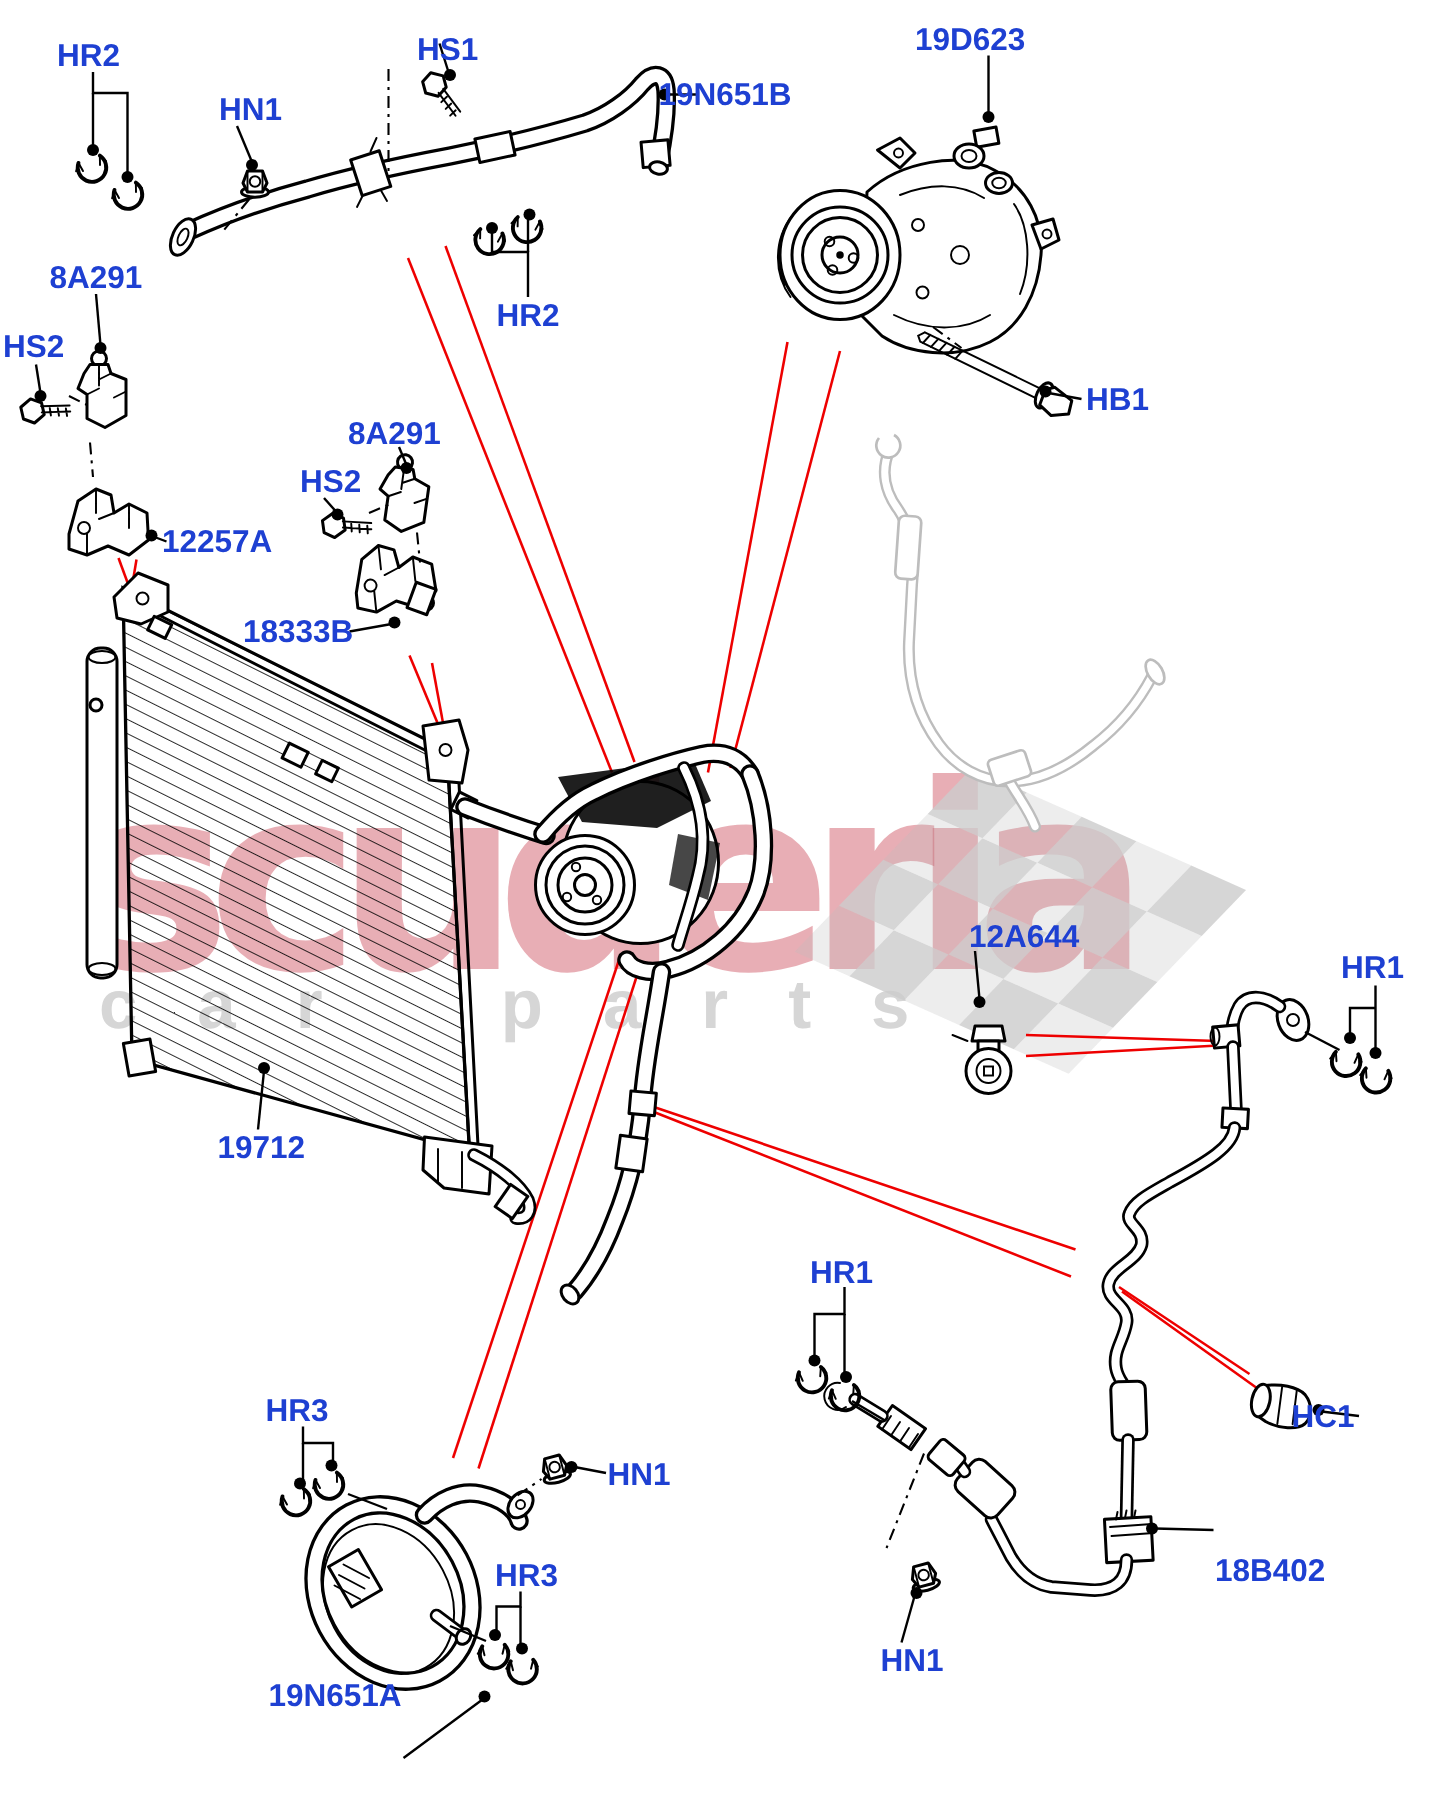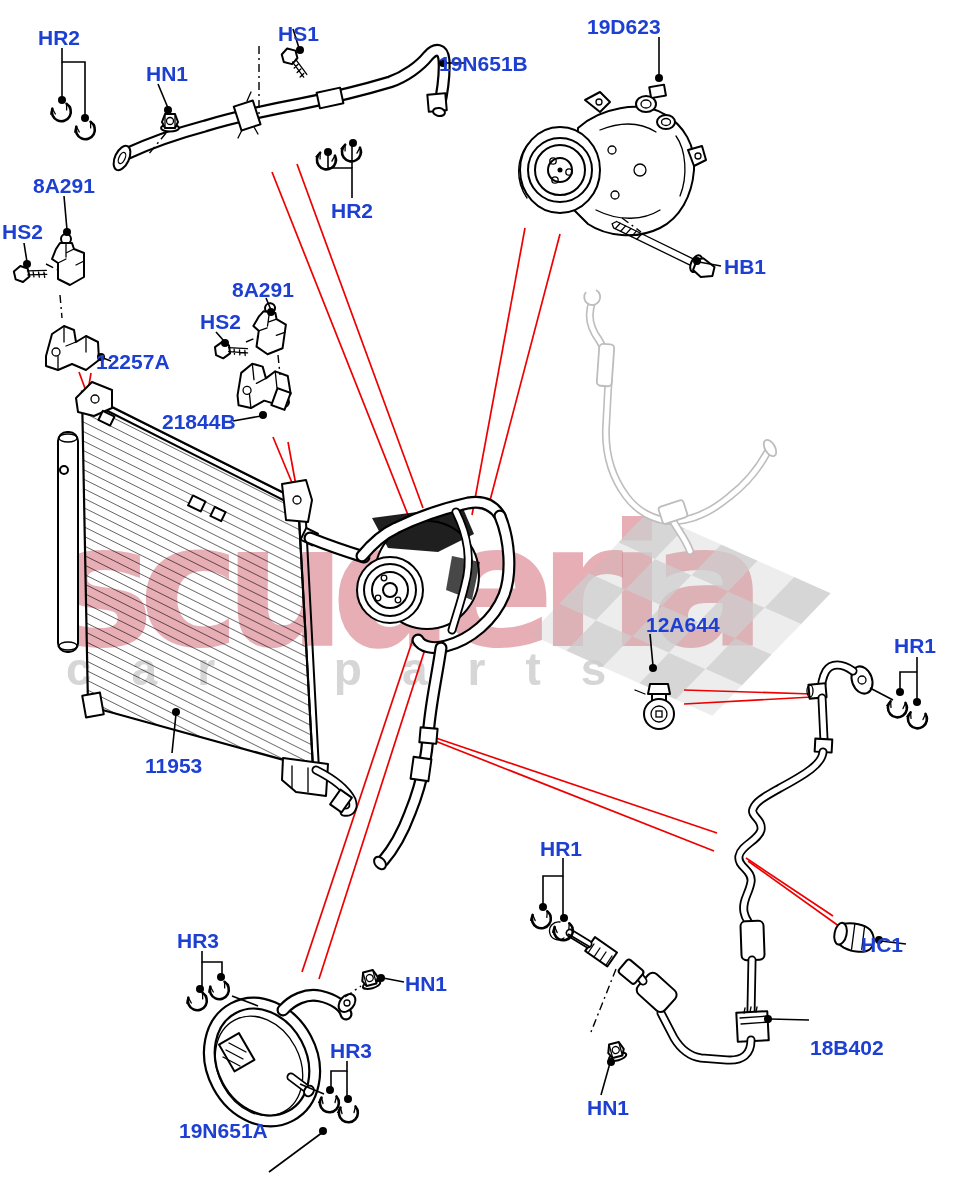--- a/index.html
+++ b/index.html
@@ -396,30 +396,30 @@
         <circle class="dot" cx="348" cy="1099" r="4"></circle>
           <circle class="dot" cx="323" cy="1131" r="4"></circle>
       </g>
     </g>
   </svg>
 
   <div class="lbl" style="left:38px;top:26px">HR2</div>
   <div class="lbl" style="left:146px;top:62px">HN1</div>
   <div class="lbl" style="left:278px;top:22px">HS1</div>
   <div class="lbl" style="left:439px;top:52px">19N651B</div>
-  <div class="lbl" style="left:587px;top:15px">19D623</div>
+  <div class="lbl" style="left:610px;top:15px">19D623</div>
   <div class="lbl" style="left:724px;top:255px">HB1</div>
   <div class="lbl" style="left:33px;top:174px">8A291</div>
   <div class="lbl" style="left:2px;top:220px">HS2</div>
   <div class="lbl" style="left:331px;top:199px">HR2</div>
   <div class="lbl" style="left:232px;top:278px">8A291</div>
   <div class="lbl" style="left:200px;top:310px">HS2</div>
-  <div class="lbl" style="left:96px;top:350px">12257A</div>
-  <div class="lbl" style="left:162px;top:410px">21844B</div>
-  <div class="lbl" style="left:145px;top:754px">11953</div>
+  <div class="lbl" style="left:108px;top:350px">12257A</div>
+  <div class="lbl" style="left:162px;top:410px">18333B</div>
+  <div class="lbl" style="left:145px;top:754px">19712</div>
   <div class="lbl" style="left:646px;top:613px">12A644</div>
   <div class="lbl" style="left:894px;top:634px">HR1</div>
   <div class="lbl" style="left:540px;top:837px">HR1</div>
   <div class="lbl" style="left:861px;top:933px">HC1</div>
   <div class="lbl" style="left:810px;top:1036px">18B402</div>
   <div class="lbl" style="left:587px;top:1096px">HN1</div>
   <div class="lbl" style="left:177px;top:929px">HR3</div>
   <div class="lbl" style="left:405px;top:972px">HN1</div>
   <div class="lbl" style="left:330px;top:1039px">HR3</div>
   <div class="lbl" style="left:179px;top:1119px">19N651A</div>

